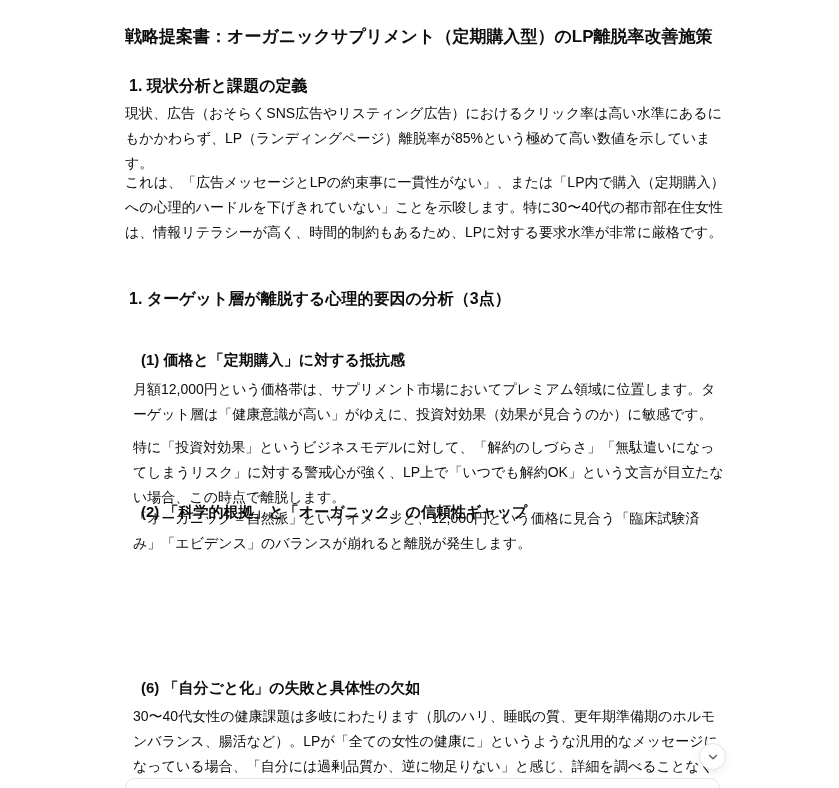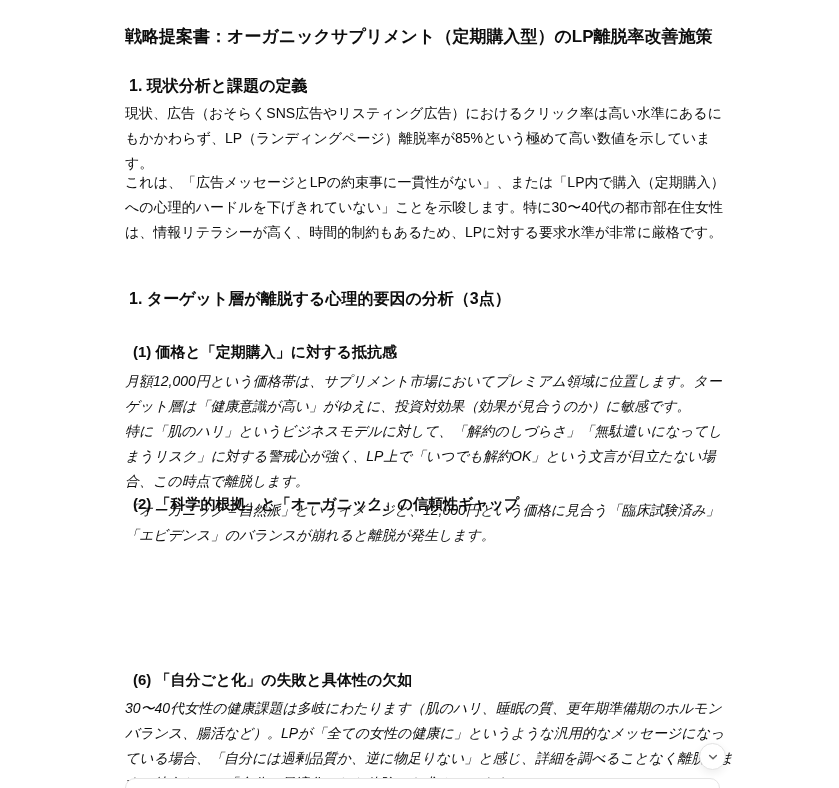--- a/index.html
+++ b/index.html
@@ -31,31 +31,30 @@
   .h2 {
     font-size: 16px;
     font-weight: 700;
     line-height: 24px;
     margin: 4px;
   }
   .h3 {
     font-size: 15px;
     font-weight: 700;
     line-height: 22px;
-    margin: 8px;
+    margin: 16px;
   }
   .body-text {
     font-size: 14px;
     line-height: 25px;
     margin: 0;
     text-align: left;
   }
   .body-text .seg {
-    margin: 0;
-    font-style: italic;
+    margin: 8px;
   }
   .scroll-btn {
     position: absolute;
     left: 699px;
     top: 743px;
     width: 27px;
     height: 27px;
     border-radius: 50%;
     background: #ffffff;
     border: 1px solid #e3e3e3;
@@ -91,21 +90,21 @@
 <p class="block body-text" style="top:101px">現状、広告（おそらくSNS広告やリスティング広告）におけるクリック率は高い水準にあるにもかかわらず、LP（ランディングページ）離脱率が85%という極めて高い数値を示しています。</p>
 
 <p class="block body-text" style="top:170px">これは、「広告メッセージとLPの約束事に一貫性がない」、または「LP内で購入（定期購入）への心理的ハードルを下げきれていない」ことを示唆します。特に30〜40代の都市部在住女性は、情報リテラシーが高く、時間的制約もあるため、LPに対する要求水準が非常に厳格です。</p>
 
 <h2 class="block h2" style="top:283px">1. ターゲット層が離脱する心理的要因の分析（3点）</h2>
 
 <h3 class="block h3" style="top:333px">(1) 価格と「定期購入」に対する抵抗感</h3>
 
 <div class="block body-text" style="top:369px">
   <div class="seg">月額12,000円という価格帯は、サプリメント市場においてプレミアム領域に位置します。ターゲット層は「健康意識が高い」がゆえに、投資対効果（効果が見合うのか）に敏感です。</div>
-  <div class="seg">特に「肌のハリ」というビジネスモデルに対して、「解約のしづらさ」「無駄遣いになってしまうリスク」に対する警戒心が強く、LP上で「いつでも解約OK」という文言が目立たない場合、この時点で離脱します。</div>
+  <div class="seg">特に「投資対効果」というビジネスモデルに対して、「解約のしづらさ」「無駄遣いになってしまうリスク」に対する警戒心が強く、LP上で「いつでも解約OK」という文言が目立たない場合、この時点で離脱します。</div>
 </div>
 
 <h3 class="block h3" style="top:485px">(2) 「科学的根拠」と「オーガニック」の信頼性ギャップ</h3>
 
 <div class="block body-text" style="top:498px">
   <div class="seg">「オーガニック＝自然派」というイメージと、12,000円という価格に見合う「臨床試験済み」「エビデンス」のバランスが崩れると離脱が発生します。</div>
 </div>
 
 <h3 class="block h3" style="top:661px">(6) 「自分ごと化」の失敗と具体性の欠如</h3>
 

